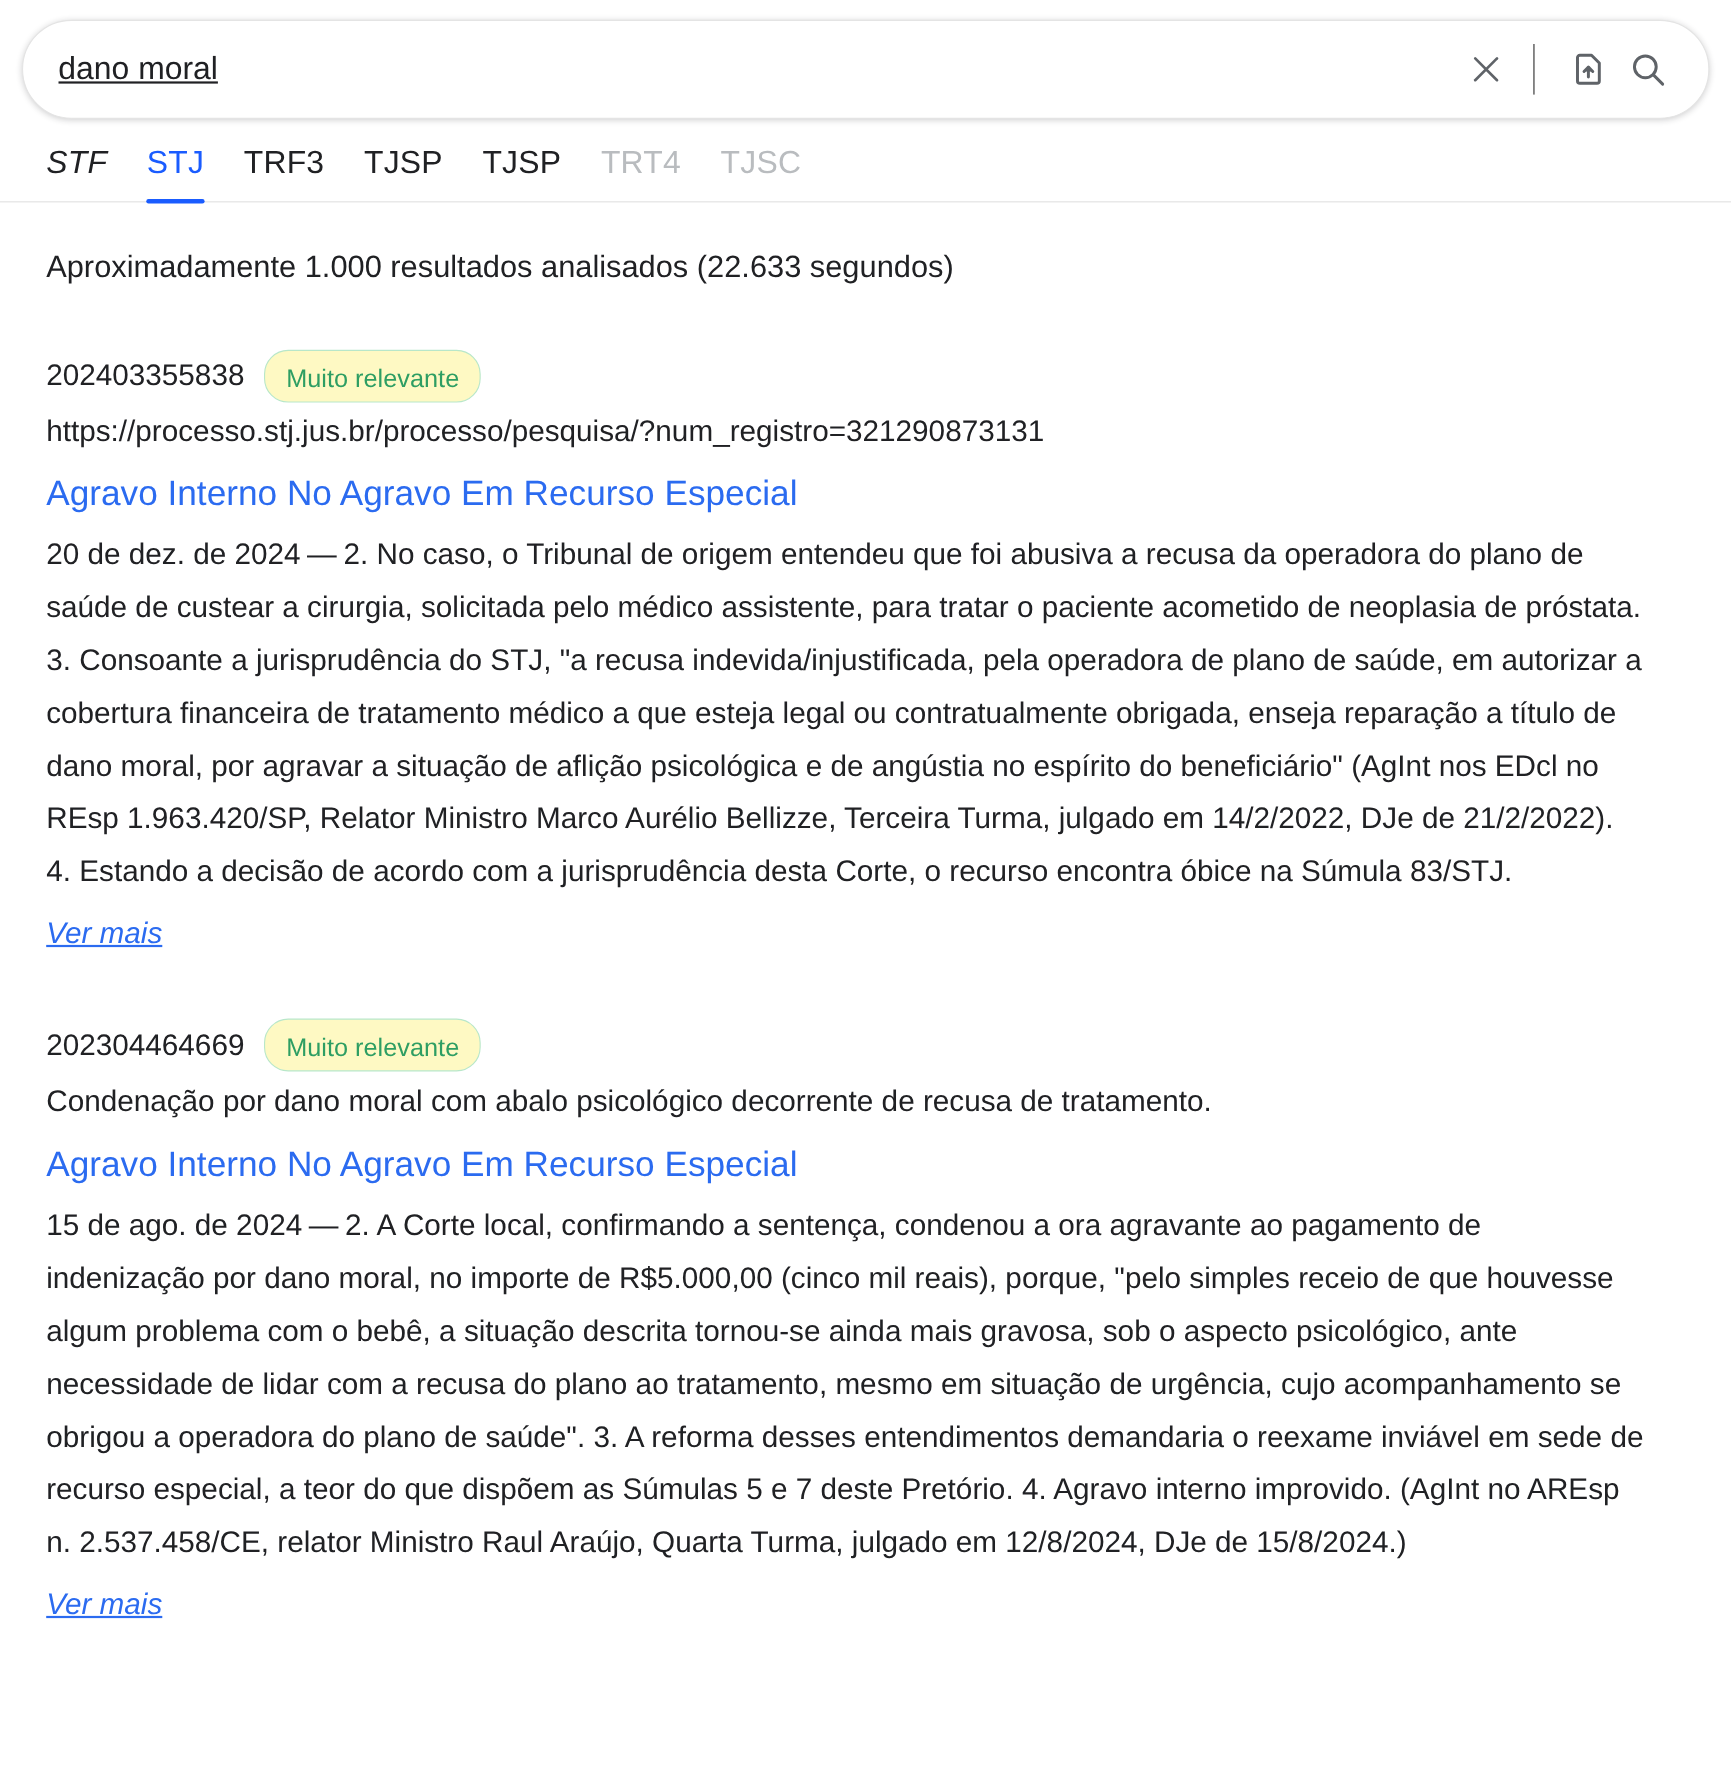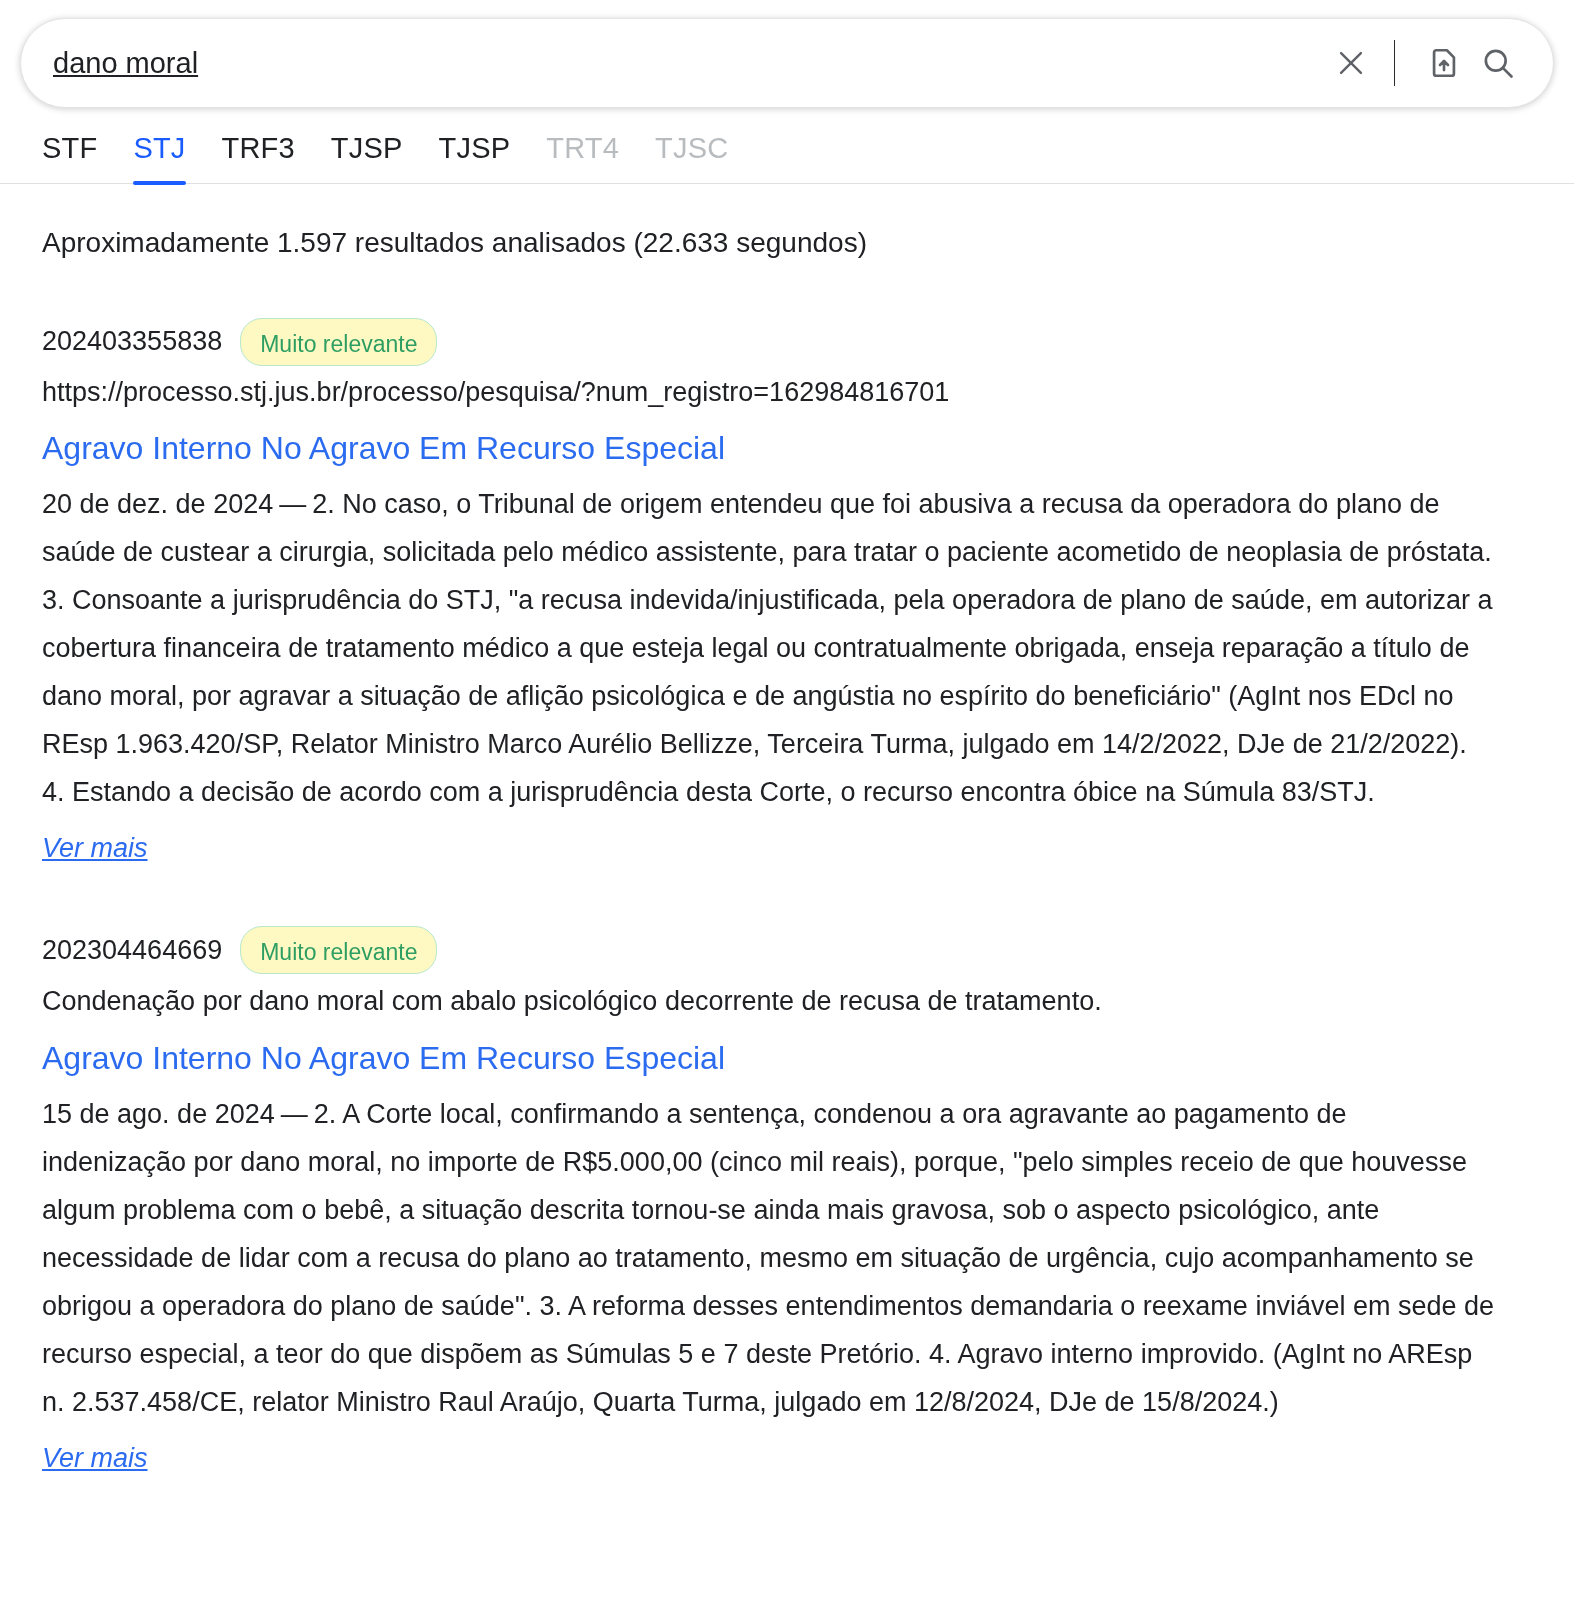--- a/index.html
+++ b/index.html
@@ -87,21 +87,21 @@
     font-size: 29px;
     line-height: 1;
     padding: 0 18px 20px 18px;
     color: #202124;
     cursor: pointer;
     background: none;
     border: none;
     font-family: "Liberation Sans", sans-serif;
     letter-spacing: .2px;
   }
-  .tab:first-child { padding-left: 22px; }
+  .tab:first-child { padding-left: 22px; font-style: italic; }
   .tab.active { color: #1a5cff; }
   .tab.disabled { color: #b9bcbf; cursor: default; }
   .tab.active::after {
     content: "";
     position: absolute;
     left: 18px;
     right: 18px;
     bottom: -2px;
     height: 4px;
     background: #1a5cff;
@@ -229,28 +229,28 @@
   <button class="tab active">STJ</button>
   <button class="tab">TRF3</button>
   <button class="tab">TJSP</button>
   <button class="tab">TJSP</button>
   <button class="tab disabled">TRT4</button>
   <button class="tab disabled">TJSC</button>
 </div>
 
 <div class="results">
 
-  <div class="results-summary">Aproximadamente 1.597 resultados analisados (22.633 segundos)</div>
+  <div class="results-summary">Aproximadamente 1.000 resultados analisados (22.633 segundos)</div>
 
   <div class="result">
     <div class="result-head">
       <span class="result-id">202403355838</span>
       <span class="badge">Muito relevante</span>
     </div>
-    <div class="result-url">https://processo.stj.jus.br/processo/pesquisa/?num_registro=162984816701</div>
+    <div class="result-url">https://processo.stj.jus.br/processo/pesquisa/?num_registro=321290873131</div>
     <a class="result-title">Agravo Interno No Agravo Em Recurso Especial</a>
     <div class="result-body"><span class="result-date">20 de dez. de 2024</span><span class="dash">—</span><span>2. No caso, o Tribunal de origem entendeu que foi abusiva a recusa da operadora do plano de saúde de custear a cirurgia, solicitada pelo médico assistente, para tratar o paciente acometido de neoplasia de próstata. 3. Consoante a jurisprudência do STJ, "a recusa indevida/injustificada, pela operadora de plano de saúde, em autorizar a cobertura financeira de tratamento médico a que esteja legal ou contratualmente obrigada, enseja reparação a título de dano moral, por agravar a situação de aflição psicológica e de angústia no espírito do beneficiário" (AgInt nos EDcl no REsp 1.963.420/SP, Relator Ministro Marco Aurélio Bellizze, Terceira Turma, julgado em 14/2/2022, DJe de 21/2/2022). 4. Estando a decisão de acordo com a jurisprudência desta Corte, o recurso encontra óbice na Súmula 83/STJ.</span></div>
     <a class="ver-mais">Ver mais</a>
   </div>
 
   <div class="result">
     <div class="result-head">
       <span class="result-id">202304464669</span>
       <span class="badge">Muito relevante</span>
     </div>

